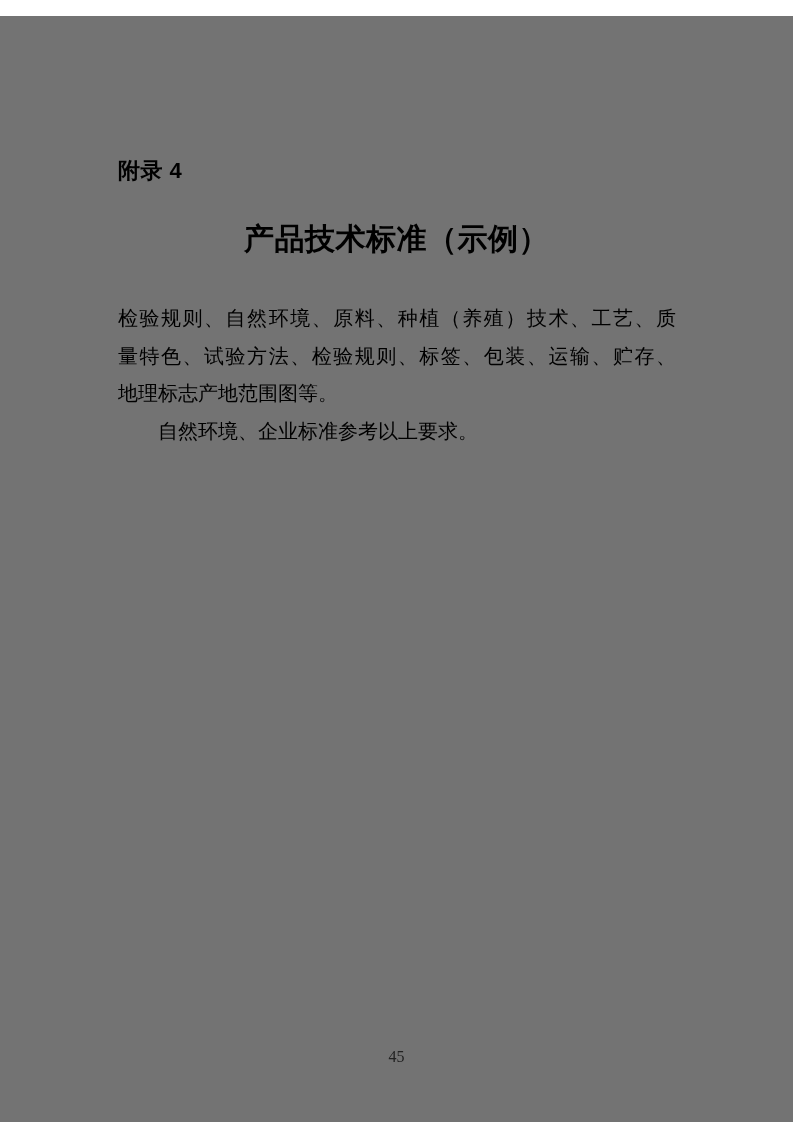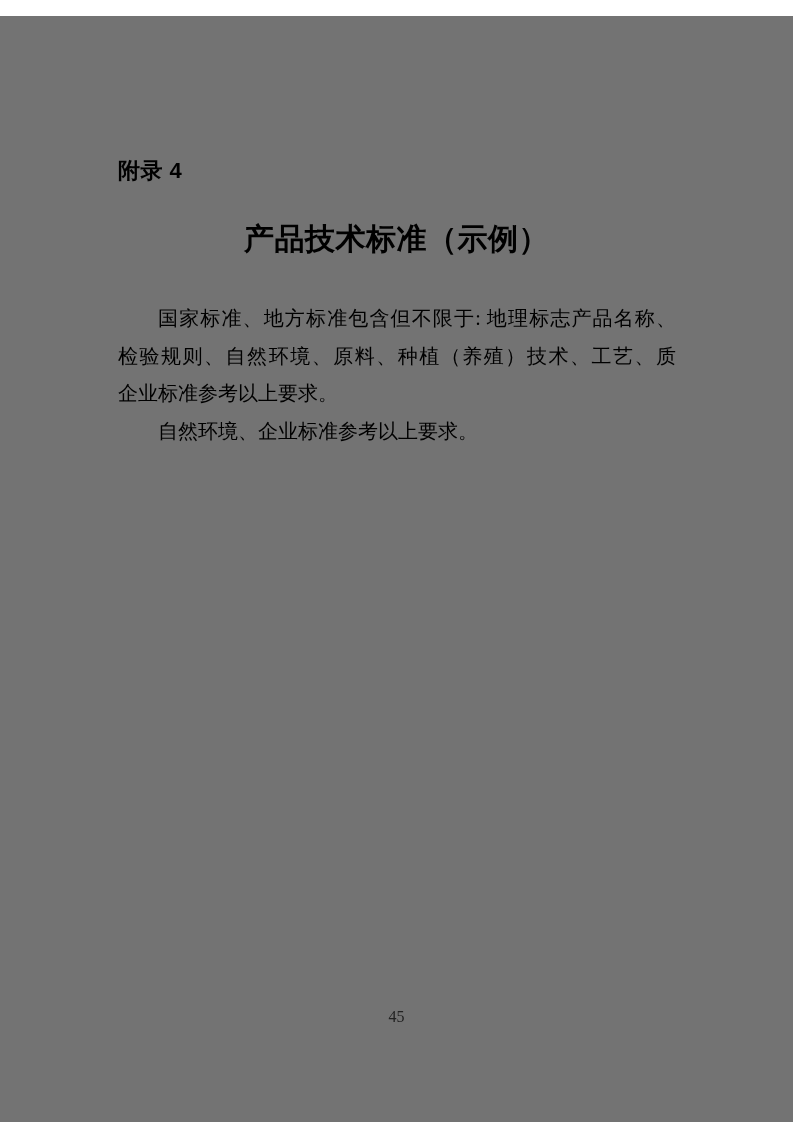--- a/index.html
+++ b/index.html
@@ -57,38 +57,38 @@
     .body-line.indent {
       text-indent: 2em;
     }
     .body-line.para-end {
       text-align-last: left;
     }
     .page-number {
       position: absolute;
       left: 0;
       right: 0;
-      top: 992px;
+      top: 1032px;
       text-align: center;
       font-size: 16px;
       font-family: "Liberation Serif", serif;
       color: #222222;
     }
   </style>
 </head>
 <body>
 
 <div class="page">
 
   <div class="appendix-label">附录 4</div>
 
   <div class="doc-title">产品技术标准（示例）</div>
 
   <div class="body-text">
-    <div class="body-line indent">国家标准、地方标准包含但不限于: 地理标志产品名称、</div>
     <div class="body-line">检验规则、自然环境、原料、种植（养殖）技术、工艺、质</div>
-    <div class="body-line para-end">企业标准参考以上要求。</div>
+    <div class="body-line">量特色、试验方法、检验规则、标签、包装、运输、贮存、</div>
+    <div class="body-line para-end">地理标志产地范围图等。</div>
     <div class="body-line para-end indent">自然环境、企业标准参考以上要求。</div>
   </div>
 
   <div class="page-number">45</div>
 
 </div>
 
 </body></html>

